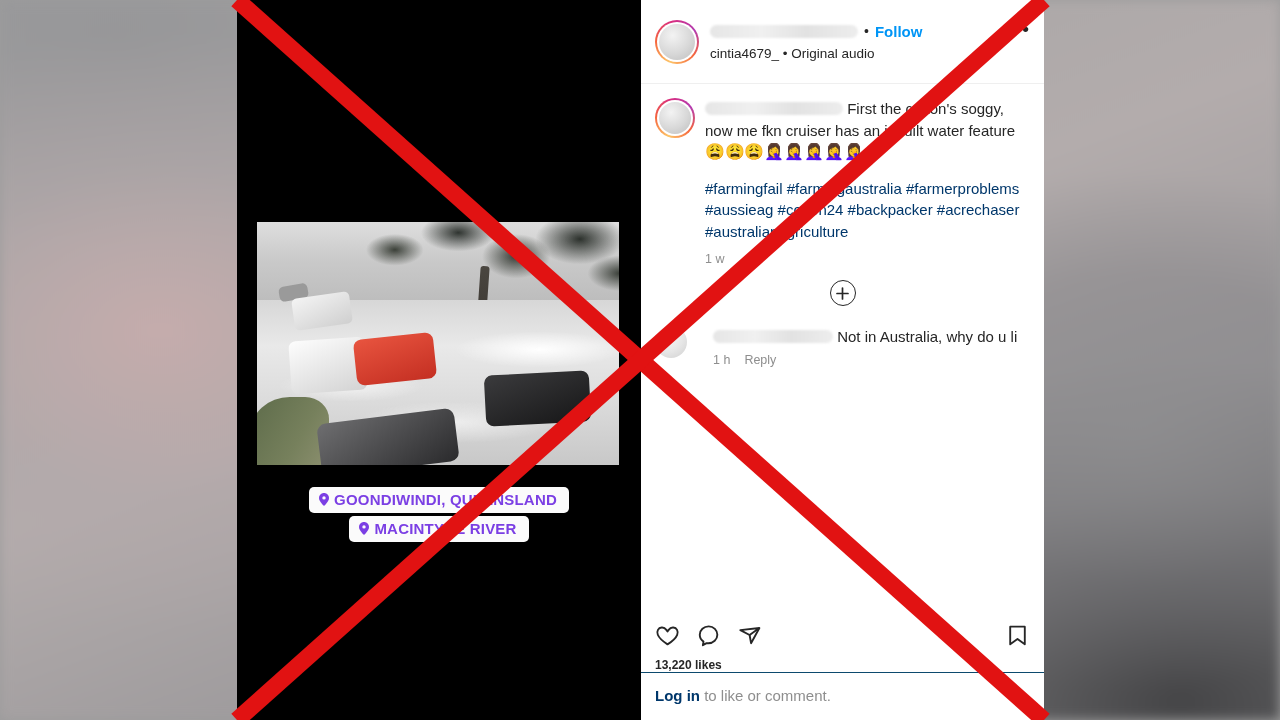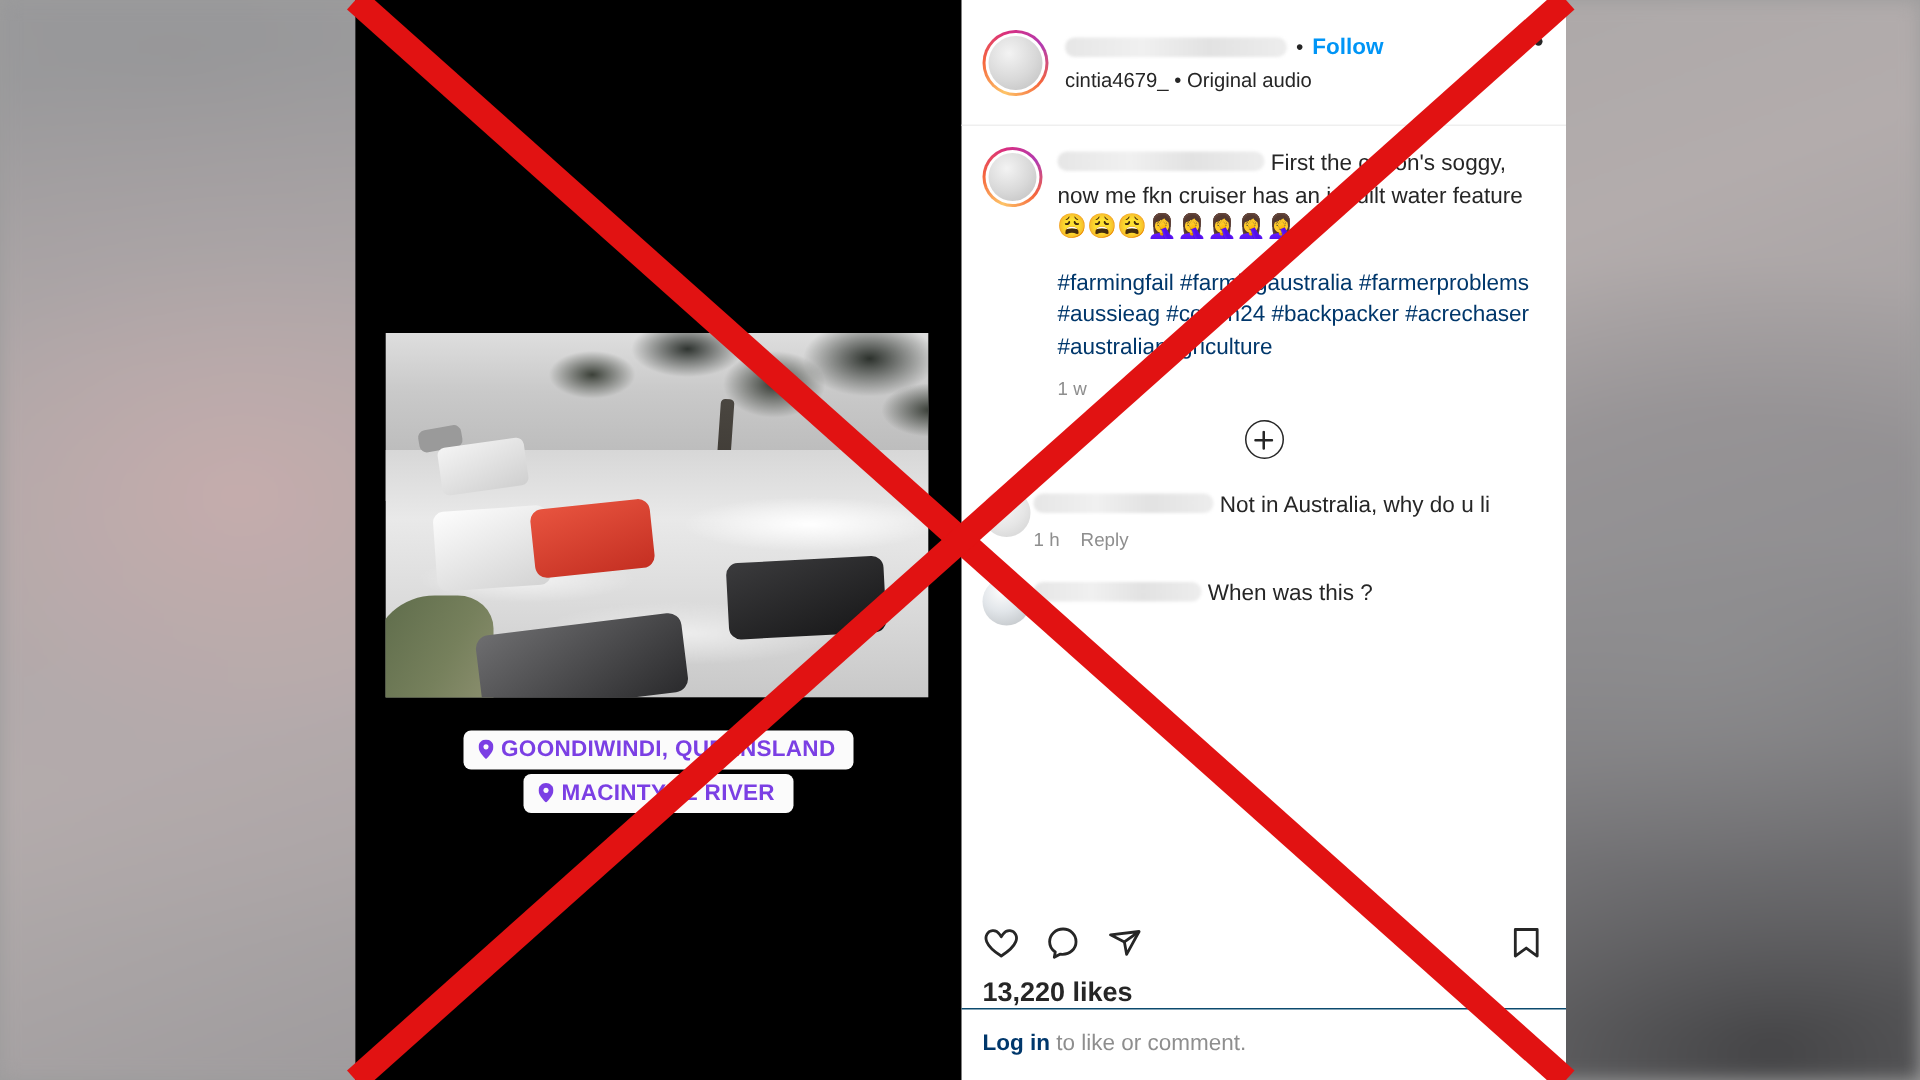--- a/index.html
+++ b/index.html
@@ -187,35 +187,35 @@
     cursor: pointer;
   }
   .comment {
     display: flex; padding: 10px 14px 0 14px;
   }
   .c-avatar {
     width: 32px; height: 32px; flex: 0 0 32px; border-radius: 50%;
     background: radial-gradient(circle at 38% 30%, #fafafa 0%, #e6e6e6 55%, #cfcfcf 100%);
   }
   .c-avatar.b { background: radial-gradient(circle at 40% 28%, #fdfdfd 0%, #e2e6ea 45%, #b9bdc0 100%); }
-  .c-body { margin-left: 2px; flex: 1 1 auto; }
+  .c-body { margin-left: 26px; flex: 1 1 auto; }
   .c-text { font-size: 15px; line-height: 21px; color: #262626; }
   .c-meta { margin-top: 6px; font-size: 12.5px; color: #8e8e8e; display: flex; gap: 14px; }
   .c-meta span { cursor: pointer; }
   .spacer { flex: 1 1 auto; }
   .action-bar {
     display: flex; align-items: center;
     padding: 10px 14px 4px 14px;
     gap: 16px;
   }
   .action-bar svg { cursor: pointer; }
   .bookmark { margin-left: auto; }
   .likes {
     padding: 6px 14px 0 14px;
-    font-size: 18px; font-weight: 700; color: #262626;
+    font-size: 12px; font-weight: 700; color: #262626;
   }
   .date {
     padding: 4px 14px 12px 14px;
     font-size: 13px; color: #8e8e8e;
   }
   .login-bar {
     border-top: 1px solid #0c4a6e;
     padding: 14px 14px 16px 14px;
     font-size: 15px; color: #8e8e8e;
   }
@@ -318,29 +318,20 @@
             <span class="redact" style="display:inline-block;width:120px;vertical-align:-1px"></span>
             <span>Not in Australia, why do u li</span>
           </div>
           <div class="c-meta">
             <span>1 h</span>
             <span>Reply</span>
           </div>
         </div>
       </div>
 
-      <div class="comment" style="padding-top:18px">
-        <div class="c-avatar b"></div>
-        <div class="c-body">
-          <div class="c-text">
-            <span class="redact" style="display:inline-block;width:112px;vertical-align:-1px"></span>
-            <span>When was this ?</span>
-          </div>
-        </div>
-      </div>
 
       <div class="spacer"></div>
 
       <div class="action-bar">
         <svg width="25" height="25" viewBox="0 0 24 24" fill="none" stroke="#262626" stroke-width="1.8">
           <path d="M12 20.5s-7.6-4.9-9.3-9.2C1.3 7.9 3.2 4.6 6.4 4.3c2-.2 3.6 1 4.5 2.3l1.1 1.6 1.1-1.6c.9-1.3 2.5-2.5 4.5-2.3 3.2.3 5.1 3.6 3.7 7-1.7 4.3-9.3 9.2-9.3 9.2z" stroke-linejoin="round"></path>
         </svg>
         <svg width="25" height="25" viewBox="0 0 24 24" fill="none" stroke="#262626" stroke-width="1.8">
           <path d="M20.5 11.3c0 4.5-3.9 8.1-8.6 8.1-.6 0-1.1 0-1.7-.1l-3.6 2 .6-3.4c-2.2-1.5-3.6-3.9-3.6-6.6 0-4.5 3.9-8.1 8.6-8.1s8.3 3.6 8.3 8.1z" stroke-linejoin="round"></path>
         </svg>

